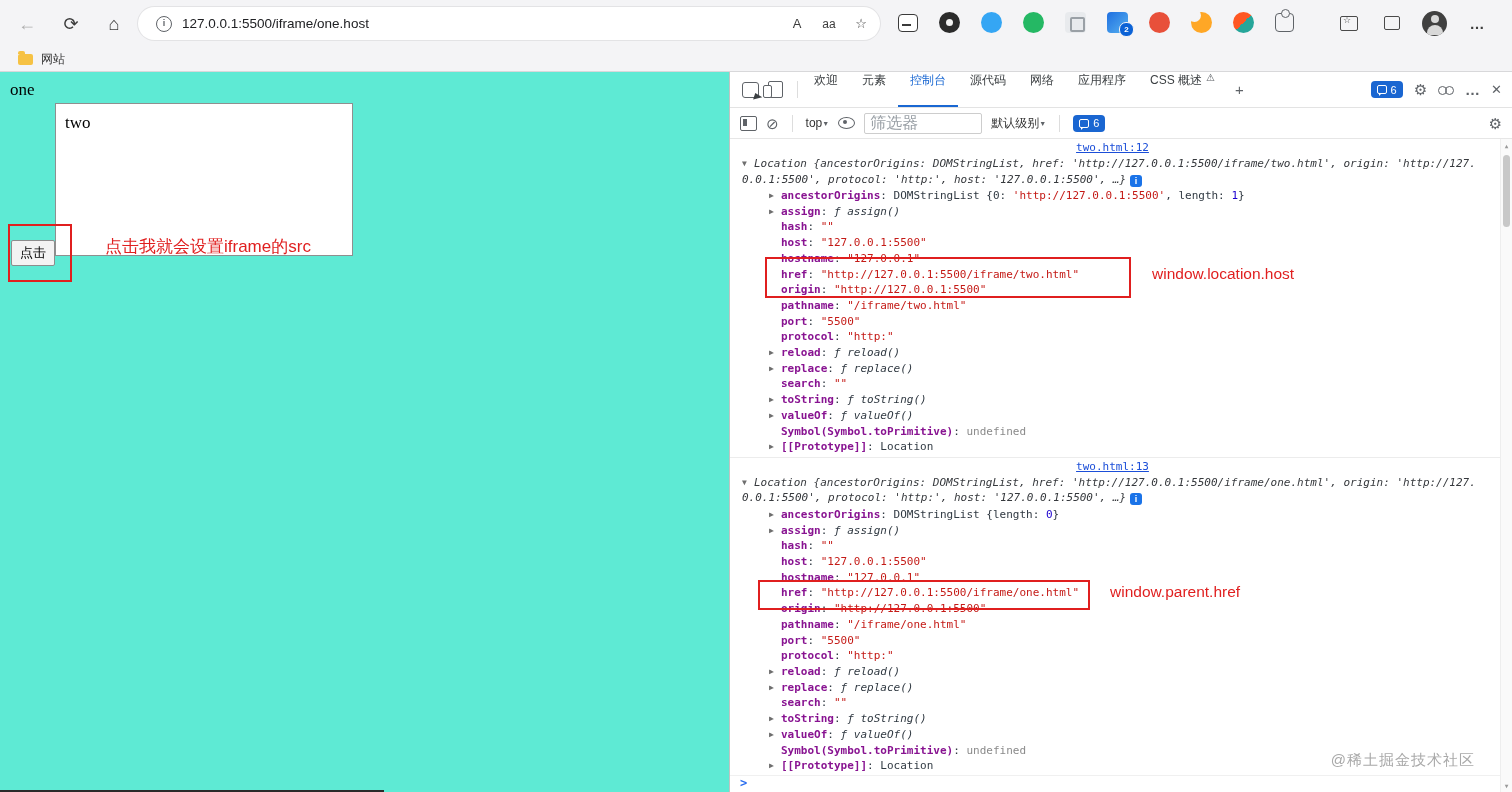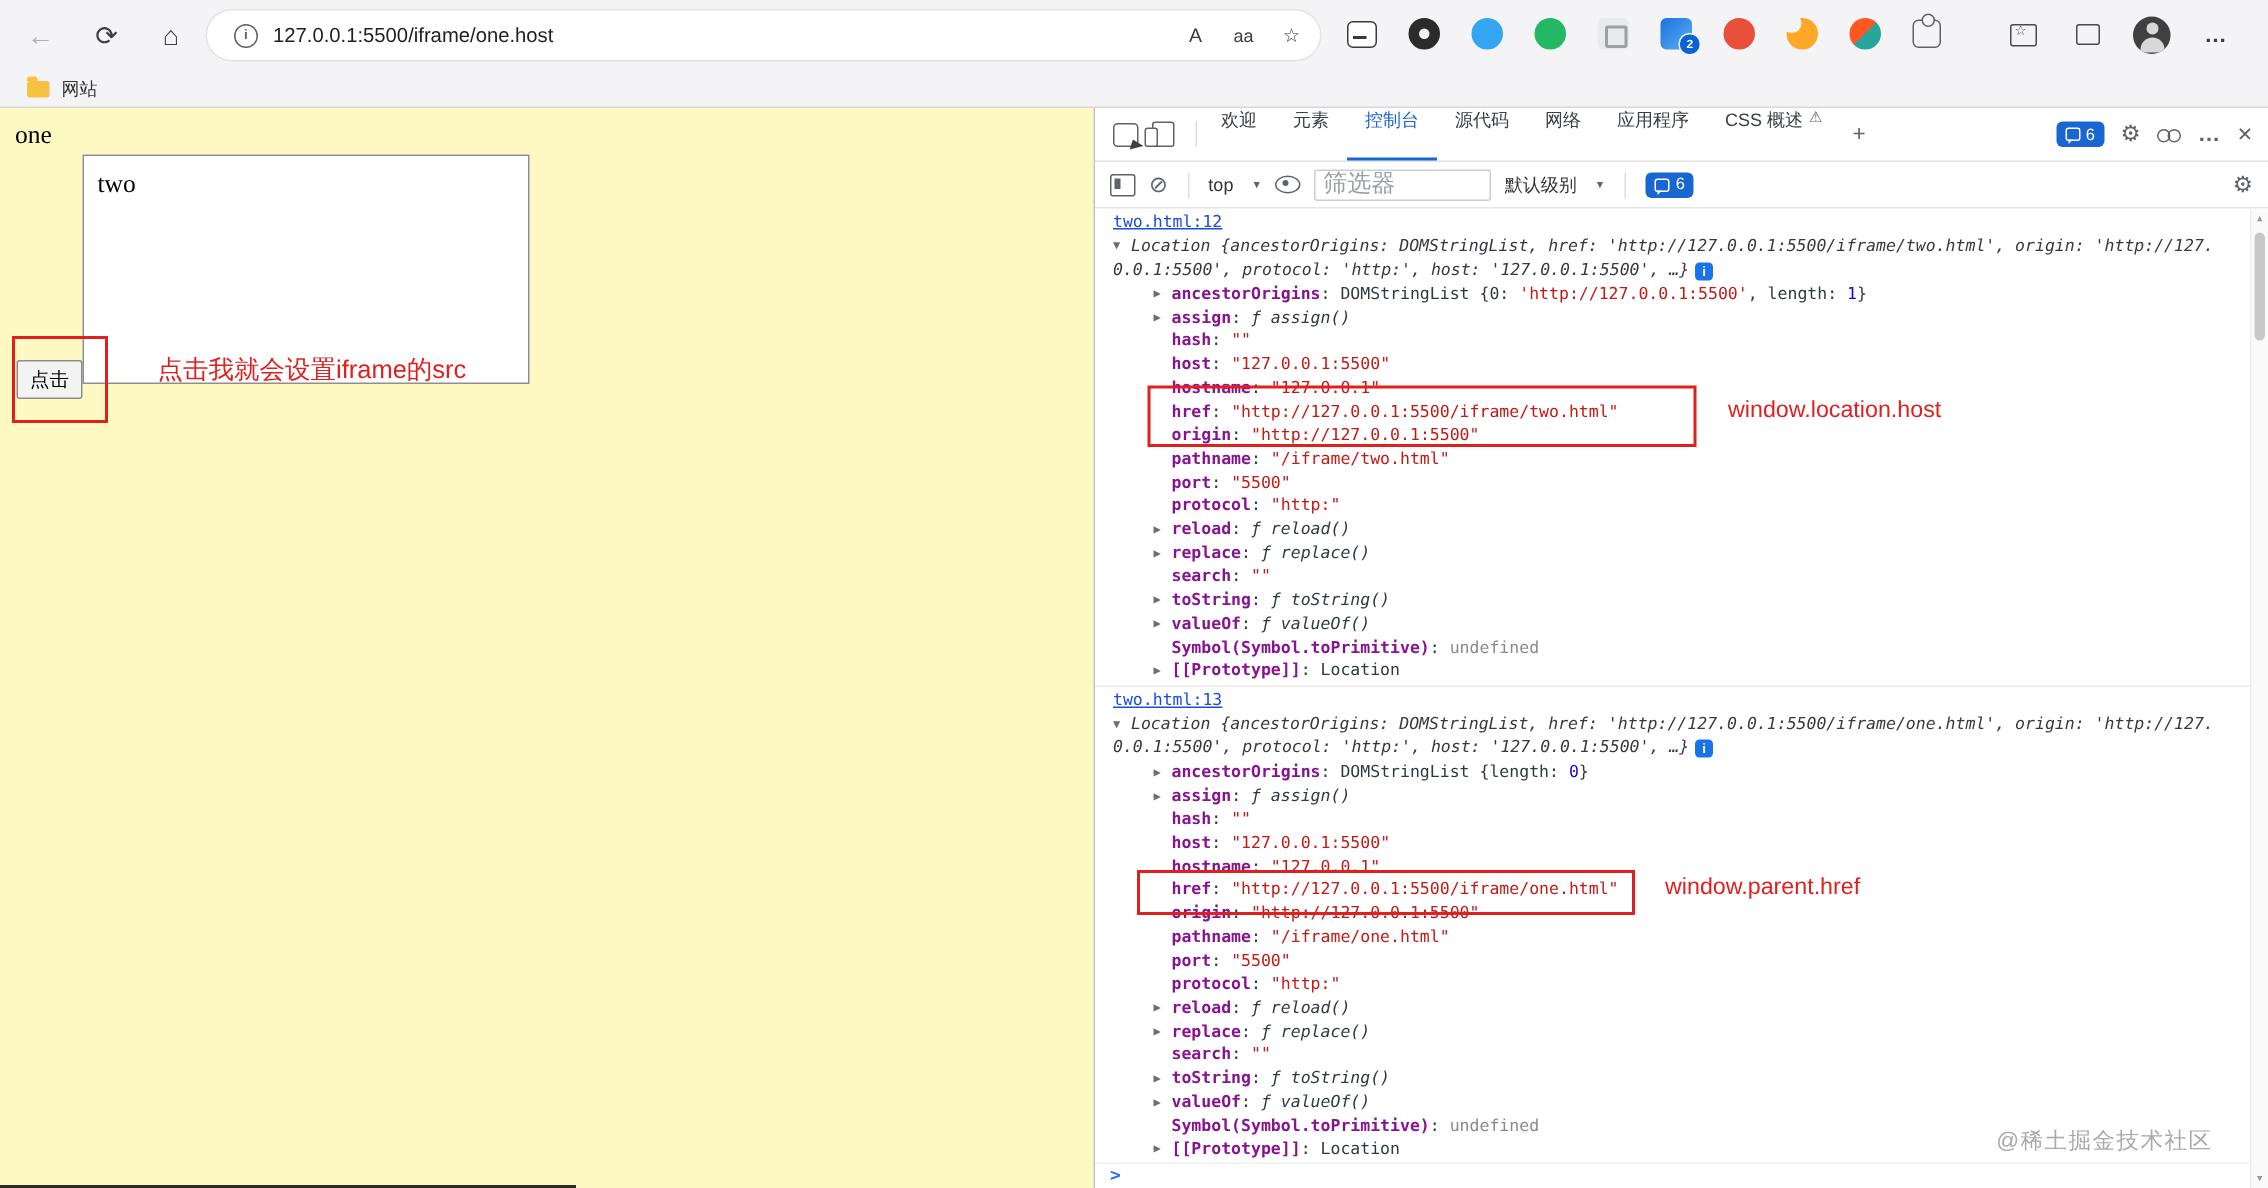--- a/index.html
+++ b/index.html
@@ -48,21 +48,21 @@
   .avatar{width:25px;height:25px;border-radius:50%;background:#404040;position:relative;overflow:hidden;cursor:pointer;}
   .avatar::before{content:"";position:absolute;top:4px;left:8.5px;width:8px;height:8px;border-radius:50%;background:#d8d8d8;}
   .avatar::after{content:"";position:absolute;top:14px;left:4.5px;width:16px;height:10px;border-radius:8px 8px 0 0;background:#d8d8d8;}
   .bookmarks{position:absolute;left:0;top:47px;width:100%;height:24px;background:#f4f4f6;border-bottom:1px solid #d8d8da;
              display:flex;align-items:center;}
   .folder{width:15px;height:11px;background:#f6c244;border-radius:2px;position:relative;margin:0 8px 0 18px;}
   .folder::before{content:"";position:absolute;top:-3px;left:0;width:7px;height:3px;background:#f6c244;border-radius:2px 2px 0 0;}
   .bm-label{font-size:12px;color:#333;cursor:pointer;}
 
   
-  .page{position:absolute;left:0;top:72px;width:729px;bottom:0;background:#fef9c3;}
+  .page{position:absolute;left:0;top:72px;width:729px;bottom:0;background:#5eead4;}
   .page-heading{position:absolute;left:10px;top:8px;font:17px "Liberation Serif",serif;color:#000;}
   .iframe-box{position:absolute;left:55px;top:31px;width:296px;height:151px;border:1px solid #8f8f8f;background:#fff;}
   .iframe-text{position:absolute;left:9px;top:9px;font:17px "Liberation Serif",serif;color:#000;}
   .click-button{position:absolute;left:11px;top:168px;font:13px "Liberation Sans",sans-serif;color:#000;
                 background:#f3f3f3;border:1px solid #8d8d8d;border-radius:2px;padding:3px 8px;cursor:pointer;}
   .red-rect{position:absolute;border:2px solid #e01f1f;pointer-events:none;}
   .btn-red-rect{left:8px;top:152px;width:60px;height:54px;}
   .page-annotation{position:absolute;left:105px;top:163px;font-size:17px;color:#e01f1f;white-space:nowrap;}
   .page-bottom-edge{position:absolute;left:0;bottom:0;width:384px;height:2px;background:#2a2a2a;}
 
@@ -88,32 +88,32 @@
   .bubble::after{content:"";position:absolute;left:1px;bottom:-3px;border-left:3px solid #fff;border-bottom:3px solid transparent;}
   .dt-ic{color:#5f6368;font-size:15px;cursor:pointer;line-height:1;}
   .ic-focus{width:16px;height:8px;position:relative;cursor:pointer;}
   .ic-focus::before,.ic-focus::after{content:"";position:absolute;top:0;width:7px;height:7px;border:1.5px solid #5f6368;border-radius:50%;}
   .ic-focus::before{left:0;} .ic-focus::after{right:0;}
   .dt-close{font-size:13px;color:#5f6368;cursor:pointer;}
 
   .dt-toolbar{height:30px;border-bottom:1px solid #e6e6e6;display:flex;align-items:center;gap:9px;padding:0 10px;flex:0 0 auto;}
   .ic-drawer{width:15px;height:13px;border:1.6px solid #5f6368;border-radius:2px;position:relative;cursor:pointer;}
   .ic-drawer::after{content:"";position:absolute;left:2px;top:2px;width:4px;height:7px;background:#5f6368;}
-  .dd{display:flex;align-items:center;gap:12px;font-size:12px;color:#333;cursor:pointer;}
+  .dd{display:flex;align-items:center;gap:0;font-size:12px;color:#333;cursor:pointer;}
   .dd .caret{font-size:7px;color:#5f6368;}
   .eye{width:15px;height:10px;border:1.6px solid #5f6368;border-radius:50%;position:relative;cursor:pointer;}
   .eye::after{content:"";position:absolute;left:4px;top:2px;width:4px;height:4px;border-radius:50%;background:#5f6368;}
   .filter-input{width:106px;height:19px;border:1px solid #cdcdcd;border-radius:2px;font-size:16px;padding:0 5px;color:#333;outline:none;}
   .filter-input::placeholder{color:#9aa0a6;}
   .tb-spacer{flex:1;}
 
   .dt-console{flex:1;position:relative;overflow:hidden;font-family:"DejaVu Sans Mono",monospace;font-size:11px;color:#303942;}
   .console-messages{position:absolute;left:0;top:0;right:11px;}
   .log-entry{padding:2px 18px 2px 12px;border-bottom:1px solid #ececec;}
-  .log-source-row{height:14px;line-height:14px;text-align:left;margin-bottom:1px;}
+  .log-source-row{height:14px;line-height:14px;text-align:center;margin-bottom:1px;}
   .log-source{color:#1b4ed8;text-decoration:underline;cursor:pointer;font-size:11px;}
   .preview-row{line-height:15.5px;cursor:pointer;}
   .tri{display:inline-block;width:12px;color:#6e6e6e;font-size:8px;vertical-align:1px;}
   .preview-text{font-style:italic;color:#36393d;word-break:break-all;white-space:pre-wrap;}
   .obj-info{display:inline-block;width:12px;height:12px;background:#1a73e8;color:#fff;border-radius:3px;
             font:700 9px/12px "Liberation Sans",sans-serif;font-style:normal;text-align:center;margin-left:4px;vertical-align:-1px;}
   .props{margin-top:1px;}
   .prop-row{line-height:15.7px;padding-left:27px;white-space:pre;}
   .pkey{color:#881391;font-weight:600;}
   .v-str{color:#c41a16;} .v-num{color:#1c00cf;} .v-fn{color:#303942;font-style:italic;}

